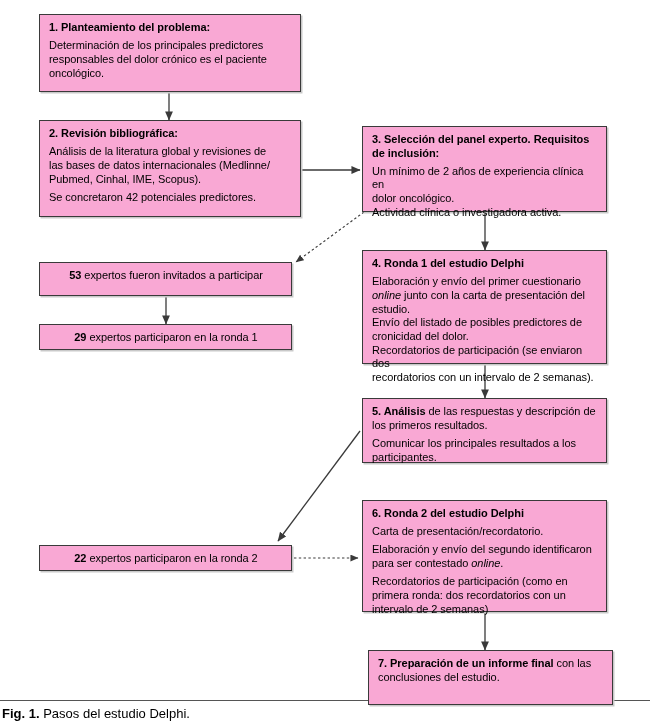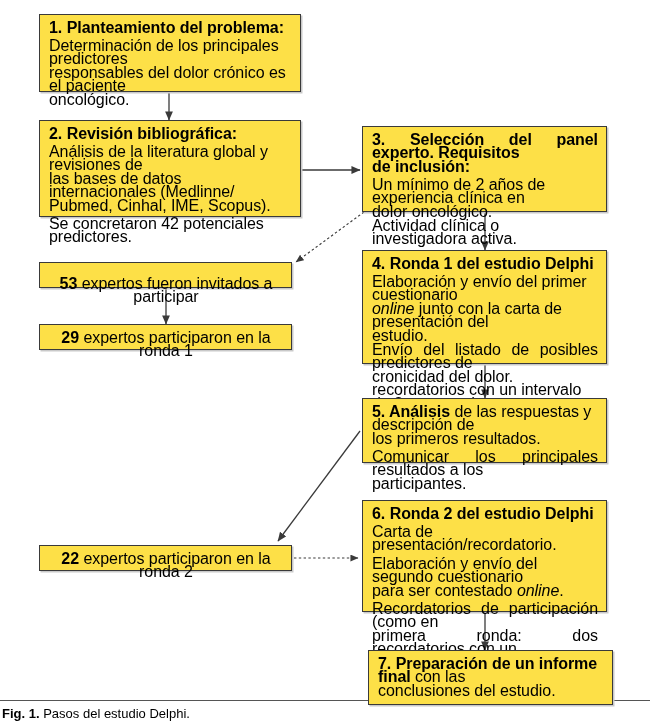--- a/index.html
+++ b/index.html
@@ -18,24 +18,24 @@
   #figure {
     position: absolute;
     left: 0; top: 0;
     width: 650px;
     height: 726px;
   }
   .box {
     position: absolute;
     box-sizing: border-box;
     border: 1.3px solid #3a3a3a;
-    background: #fde047;
+    background: #f9a8d4;
     box-shadow: 1.5px 1.5px 0 0 #c9c9c9;
     padding: 6px 8px 6px 9px;
-    font-size: 16px;
+    font-size: 11px;
     line-height: 13.2px;
     letter-spacing: -0.05px;
     z-index: 2;
   }
   .box p {
     margin: 0;
   }
   .box p + p {
     margin-top: 0.5px;
   }
@@ -142,46 +142,47 @@
     <p>Actividad clínica o investigadora activa.</p>
   </div>
 
   <div class="box" style="left:362px; top:250px; width:245px; height:114px;">
     <p class="hd">4. Ronda 1 del estudio Delphi</p>
     <p class="gap">Elaboración y envío del primer cuestionario</p>
     <p><span class="it">online</span><span> junto con la carta de presentación del</span></p>
     <p>estudio.</p>
     <p class="justify">Envío del listado de posibles predictores de</p>
     <p>cronicidad del dolor.</p>
+    <p>Recordatorios de participación (se enviaron dos</p>
     <p>recordatorios con un intervalo de 2 semanas).</p>
   </div>
 
   <div class="box" style="left:362px; top:398px; width:245px; height:65px;">
     <p><span class="hd">5. Análisis</span><span> de las respuestas y descripción de</span></p>
     <p>los primeros resultados.</p>
     <p class="gap justify">Comunicar los principales resultados a los</p>
     <p>participantes.</p>
   </div>
 
   <div class="box" style="left:362px; top:500px; width:245px; height:112px;">
     <p class="hd">6. Ronda 2 del estudio Delphi</p>
     <p class="gap">Carta de presentación/recordatorio.</p>
-    <p class="gap">Elaboración y envío del segundo cuestionario</p>
+    <p class="gap">Elaboración y envío del segundo identificaron</p>
     <p><span>para ser contestado </span><span class="it">online</span><span>.</span></p>
     <p class="gap justify">Recordatorios de participación (como en</p>
     <p class="justify">primera ronda: dos recordatorios con un</p>
     <p>intervalo de 2 semanas)</p>
   </div>
 
   <div class="box" style="left:368px; top:650px; width:245px; height:55px;">
     <p><span class="hd">7. Preparación de un informe final</span><span> con las</span></p>
     <p>conclusiones del estudio.</p>
   </div>
 
-  <div class="box center" style="left:39px; top:262px; width:253px; height:26px; padding-top:14px;">
+  <div class="box center" style="left:39px; top:262px; width:253px; height:34px; padding-top:6px;">
     <p><span class="num">53</span><span> expertos fueron invitados a participar</span></p>
   </div>
 
   <div class="box center" style="left:39px; top:324px; width:253px; height:26px; ">
     <p><span class="num">29</span><span> expertos participaron en la ronda 1</span></p>
   </div>
 
   <div class="box center" style="left:39px; top:545px; width:253px; height:26px; padding-top:6px;">
     <p><span class="num">22</span><span> expertos participaron en la ronda 2</span></p>
   </div>

